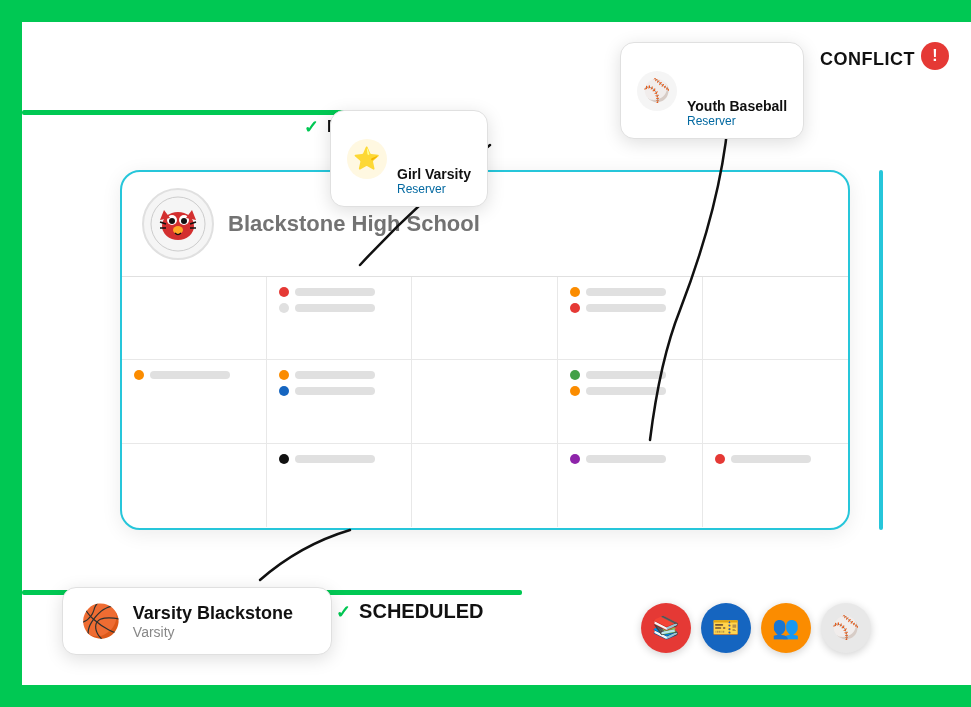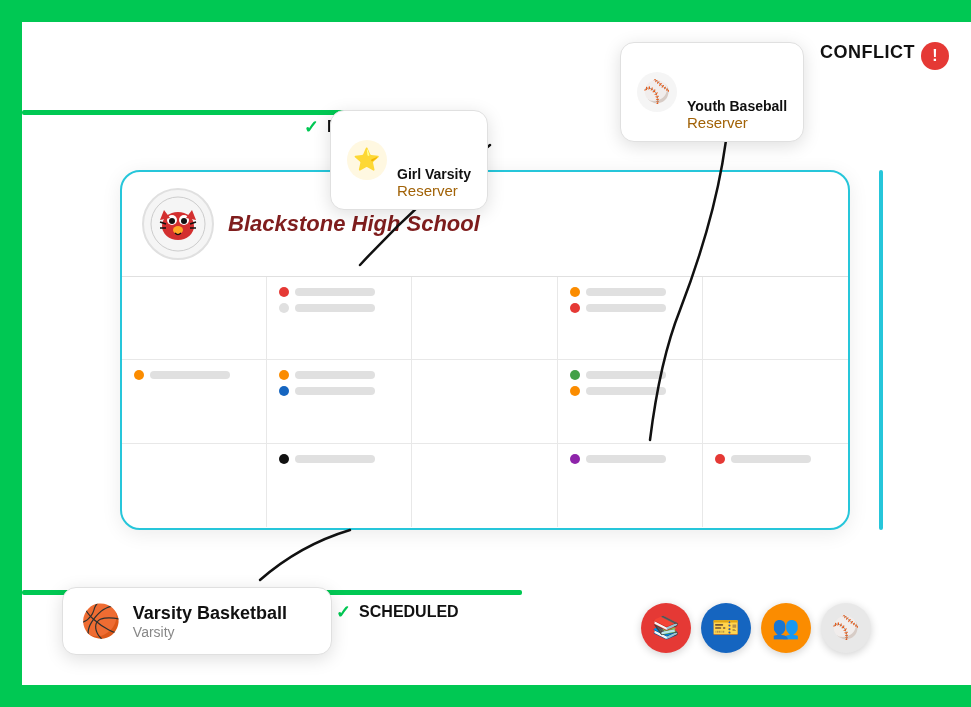--- a/index.html
+++ b/index.html
@@ -72,22 +72,21 @@
       display: flex;
       align-items: center;
       justify-content: center;
       margin-right: 14px;
       flex-shrink: 0;
       font-size: 36px;
     }
     .school-name {
       font-size: 22px;
       font-weight: 800;
-      color: #7f1d1d;
-      font-style: italic;
+      color: #737373;
     }
 
     
     .calendar-grid {
       display: grid;
       grid-template-columns: repeat(5, 1fr);
       grid-template-rows: repeat(3, 1fr);
       height: calc(100% - 106px);
     }
     .calendar-cell {
@@ -145,22 +144,22 @@
     }
     .tooltip-text-block {}
     .tooltip-title {
       font-size: 14px;
       font-weight: 800;
       color: #111;
       white-space: nowrap;
       margin-top: 45px;
     }
     .tooltip-subtitle {
-      font-size: 15px;
-      color: #a16207;
+      font-size: 12px;
+      color: #0369a1;
     }
 
     
     .tooltip-girlscouts {
       top: 110px;
       left: 330px;
     }
     .tooltip-girlscouts .tooltip-icon {
       background: #fff8e1;
     }
@@ -173,21 +172,21 @@
     .tooltip-youth-baseball .tooltip-icon {
       background: #f5f5f5;
     }
 
     
     .conflict-badge {
       position: absolute;
       top: 42px;
       left: 820px;
       display: flex;
-      align-items: flex-start;
+      align-items: flex-end;
       gap: 6px;
       z-index: 25;
     }
     .conflict-label {
       font-size: 18px;
       font-weight: 900;
       color: #111;
       letter-spacing: 0.5px;
     }
     .conflict-exclamation {
@@ -233,21 +232,21 @@
       align-items: center;
       gap: 8px;
       z-index: 18;
     }
     .scheduled-check {
       color: #00c853;
       font-size: 18px;
       font-weight: 900;
     }
     .scheduled-label {
-      font-size: 16px;
+      font-size: 20px;
       font-weight: 900;
       color: #111;
     }
 
     
     .tooltip-basketball {
       position: absolute;
       bottom: 52px;
       left: 62px;
       background: #fff;
@@ -491,21 +490,21 @@
 </div>
 
 <div class="conflict-badge">
   <span class="conflict-label">CONFLICT</span>
   <div class="conflict-exclamation">!</div>
 </div>
 
 <div class="tooltip-basketball">
   <div class="basketball-icon">🏀</div>
   <div class="basketball-text">
-    <div class="bk-title">Varsity Basketball</div>
+    <div class="bk-title">Varsity Blackstone</div>
     <div class="bk-subtitle">Varsity</div>
   </div>
 </div>
 
 <div class="bottom-icons">
   <div class="bottom-icon-circle" style="background:#e53935; color:#fff;">📚</div>
   <div class="bottom-icon-circle" style="background:#1565c0; color:#fff;">🎫</div>
   <div class="bottom-icon-circle" style="background:#fb8c00; color:#fff;">👥</div>
   <div class="bottom-icon-circle" style="background:#e8e8e8; color:#111;">⚾</div>
 </div>

